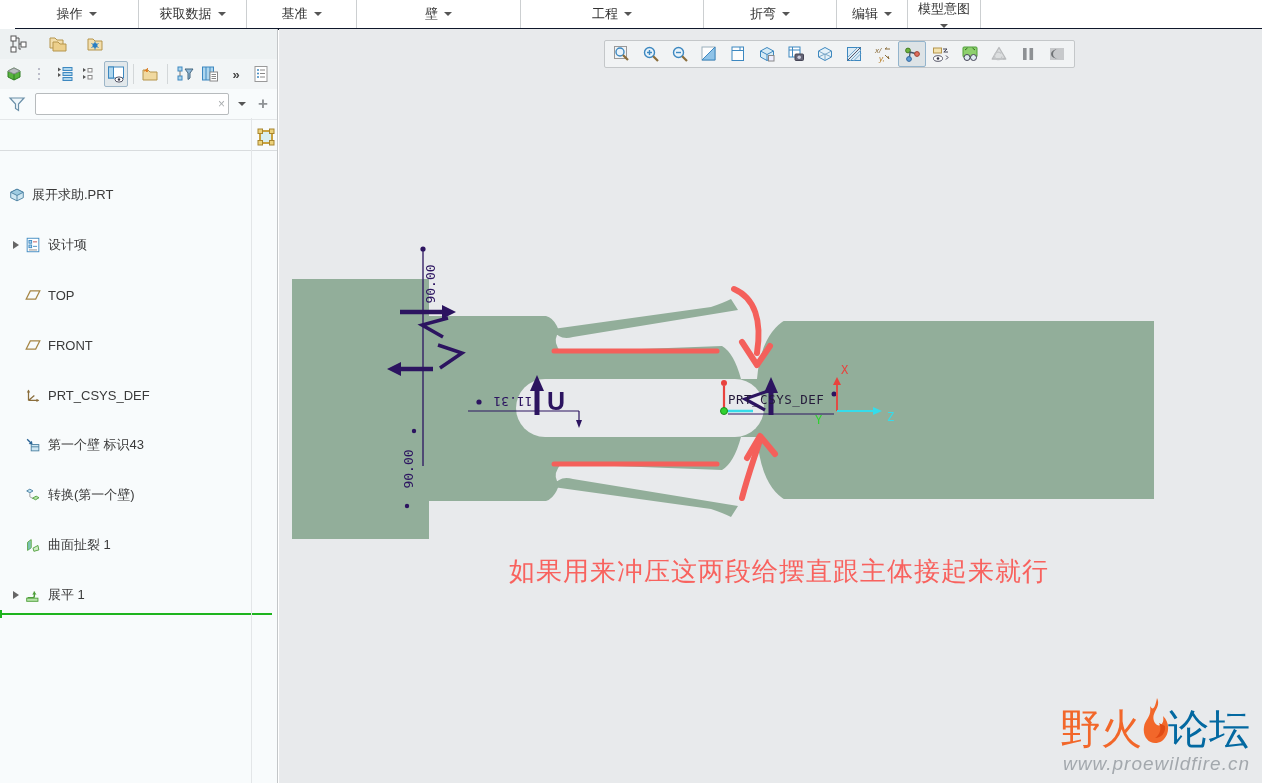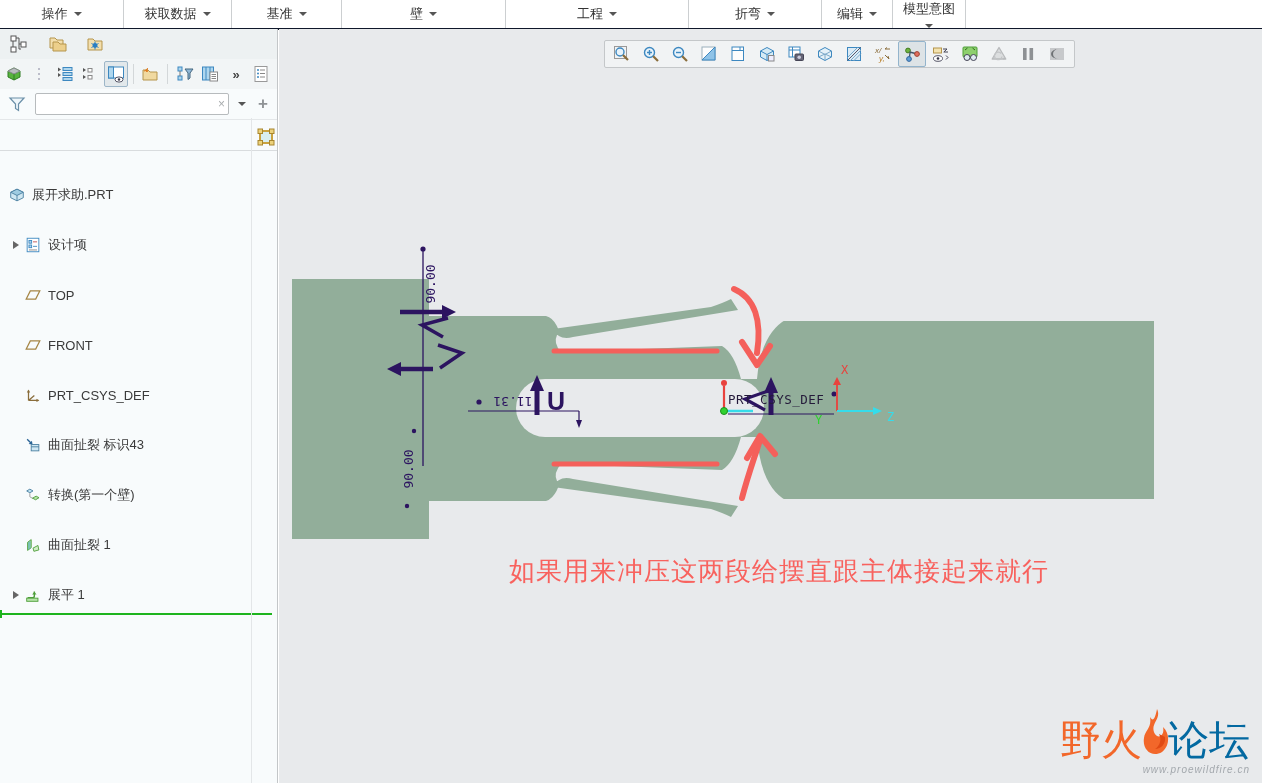--- a/index.html
+++ b/index.html
@@ -1,19 +1,19 @@
 <!DOCTYPE html>
 <html><head>
 <meta charset="utf-8">
 <style>
   html,body{margin:0;padding:0;background:#dfe1e3;font-family:"Liberation Sans","DejaVu Sans",sans-serif;}
   .app{position:relative;width:1262px;height:783px;background:#fff;overflow:hidden;}
 
   
-  .menubar{position:absolute;left:0;top:0;right:0;height:28px;background:#fff;border-bottom:2px solid #0f172a;display:flex;}
+  .menubar{position:absolute;left:15px;top:0;right:0;height:28px;background:#fff;border-bottom:2px solid #0f172a;display:flex;}
   .menu-item{display:flex;align-items:center;justify-content:center;gap:6px;font-size:13px;color:#333;border-right:1px solid #ccchy;border-right:1px solid #cccfd1;box-sizing:border-box;cursor:default;}
   .menu-fill{flex:1;}
   .caret{width:0;height:0;border-left:4px solid transparent;border-right:4px solid transparent;border-top:4px solid #555;}
 
   
   .navigator{position:absolute;left:0;top:29px;bottom:0;width:278px;background:#f8fbfc;border-right:1px solid #c3c6c8;box-sizing:border-box;}
   .nav-tabs{height:30px;background:#edf1f2;display:flex;align-items:center;gap:12px;padding-left:6px;}
   .nav-toolbar{height:30px;background:#f2f5f6;display:flex;align-items:center;gap:2px;padding:0 4px 0 2px;}
   .icon-btn{width:24px;height:24px;display:flex;align-items:center;justify-content:center;border:1px solid transparent;border-radius:2px;}
   .icon-btn.active{background:#e2e8eb;border-color:#9db6c8;}
@@ -45,21 +45,21 @@
   .gfx-btn{width:26px;height:24px;display:flex;align-items:center;justify-content:center;border:1px solid transparent;border-radius:2px;}
   .gfx-btn.active{background:#dde3e6;border-color:#93b4cc;}
 
   .note{position:absolute;left:230px;top:525px;font-size:26px;color:#f8625e;letter-spacing:1px;white-space:nowrap;}
 
   .watermark{position:absolute;right:12px;bottom:8px;text-align:right;}
   .brand{display:flex;align-items:flex-end;justify-content:flex-end;font-size:41px;line-height:1;}
   .brand .orange{color:#f2672a;}
   .brand .dark{color:#0369a1;font-family:Liberation Serif, serif;}
   .brand svg{margin:0 -5px -2px -3px;}
-  .wm-url{font-size:10px;font-style:italic;color:#a3a8ad;letter-spacing:1px;margin-top:3px;}
+  .wm-url{font-size:19px;font-style:italic;color:#a3a8ad;letter-spacing:1px;margin-top:3px;}
 </style>
 </head>
 <body>
 
 <div class="app">
 
   <div class="menubar">
       <div class="menu-item" style="width: 124px;">
         <span>操作</span>
         <span class="caret"></span>
@@ -273,21 +273,21 @@
           <span>PRT_CSYS_DEF</span>
         </div>
         <div class="tree-row">
           <span class="tw-arrow"></span>
           <span class="tree-icon"><svg viewBox="0 0 20 20" width="18" height="18" fill="none" stroke-width="1">
               <path d="M3.5,3.5 L8.6,8.6" stroke="#2a6496" stroke-width="1.5"></path>
               <path d="M9.5,9.5 L5.2,8.8 L8.8,5.2 Z" fill="#2a6496"></path>
               <rect x="8" y="9.5" width="8.5" height="7" fill="#cfe7f2" stroke="#4a7fa0"></rect>
               <path d="M8,12 h8.5" stroke="#4a7fa0"></path>
             </svg></span>
-          <span>曲面扯裂 标识43</span>
+          <span>第一个壁 标识43</span>
         </div>
         <div class="tree-row">
           <span class="tw-arrow"></span>
           <span class="tree-icon"><svg viewBox="0 0 20 20" width="18" height="18" fill="none" stroke-width="1">
               <path d="M3,5.5 l3.5,-2 3.5,2 -3.5,2 z" fill="#bfe3f2" stroke="#4a7fa0"></path>
               <path d="M6.5,8 v4 l3.5,2" stroke="#999" fill="none"></path>
               <path d="M9.5,13.5 l4,-2.2 3.2,1.7 -3.8,2.3 z" fill="#b6e3a8" stroke="#4e9e3a"></path>
             </svg></span>
           <span>转换(第一个壁)</span>
         </div>

